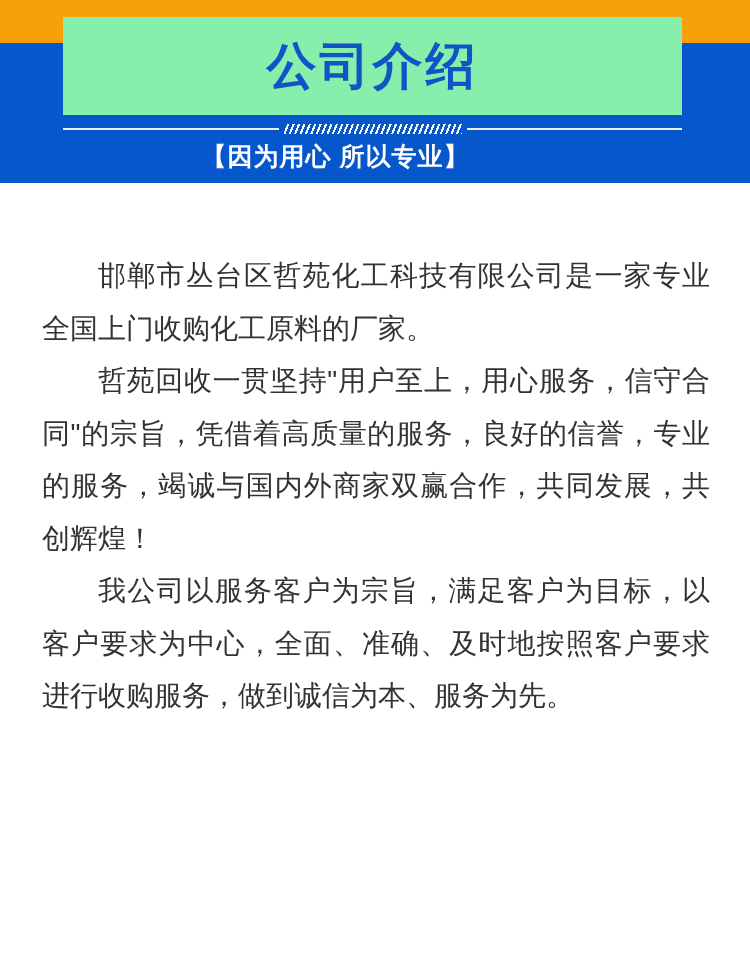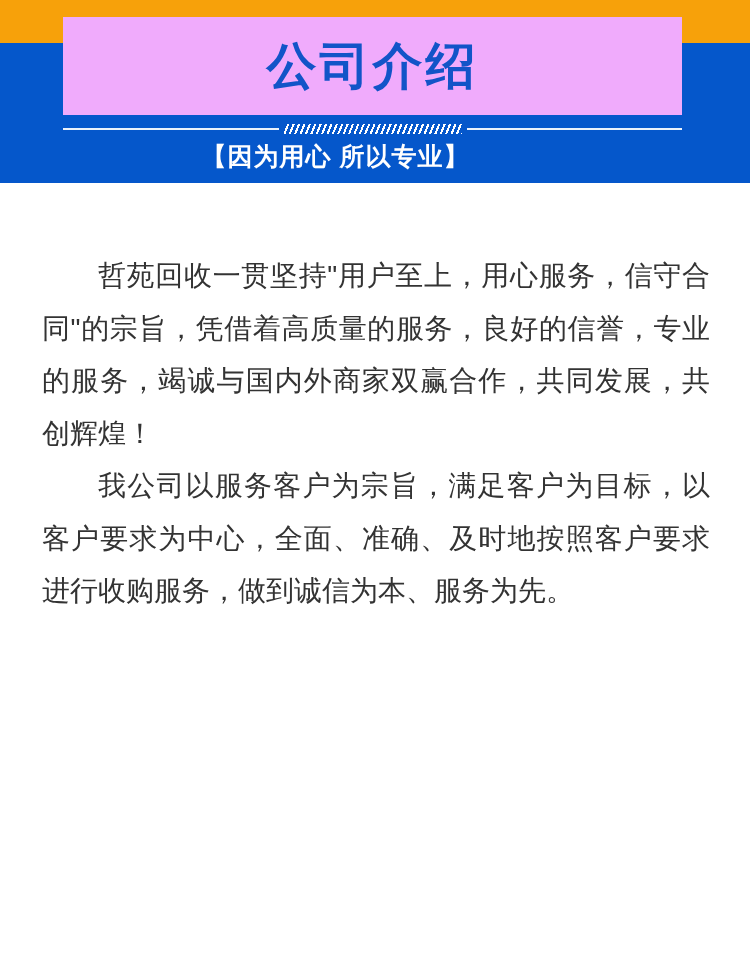--- a/index.html
+++ b/index.html
@@ -27,21 +27,21 @@
   .band-blue {
     position: absolute;
     top: 43px; left: 0;
     width: 750px; height: 140px;
     background: #0557CB;
   }
   .title-box {
     position: absolute;
     left: 63px; top: 17px;
     width: 619px; height: 98px;
-    background: #f0abfc;
+    background: #86efac;
     display: flex;
     align-items: center;
     justify-content: center;
     z-index: 2;
   }
   .title-box .title {
     color: #1254C8;
     font-size: 50px;
     font-weight: bold;
     letter-spacing: 3px;
@@ -109,15 +109,16 @@
   <div class="divider">
     <div class="rule"></div>
     <div class="hatch"></div>
     <div class="rule"></div>
   </div>
 
   <div class="tagline">【因为用心 所以专业】</div>
 </div>
 
 <div class="content">
+  <p>邯郸市丛台区哲苑化工科技有限公司是一家专业全国上门收购化工原料的厂家。</p>
   <p>哲苑回收一贯坚持"用户至上，用心服务，信守合同"的宗旨，凭借着高质量的服务，良好的信誉，专业的服务，竭诚与国内外商家双赢合作，共同发展，共创辉煌！</p>
   <p>我公司以服务客户为宗旨，满足客户为目标，以客户要求为中心，全面、准确、及时地按照客户要求进行收购服务，做到诚信为本、服务为先。</p>
 </div>
 
 </body></html>

